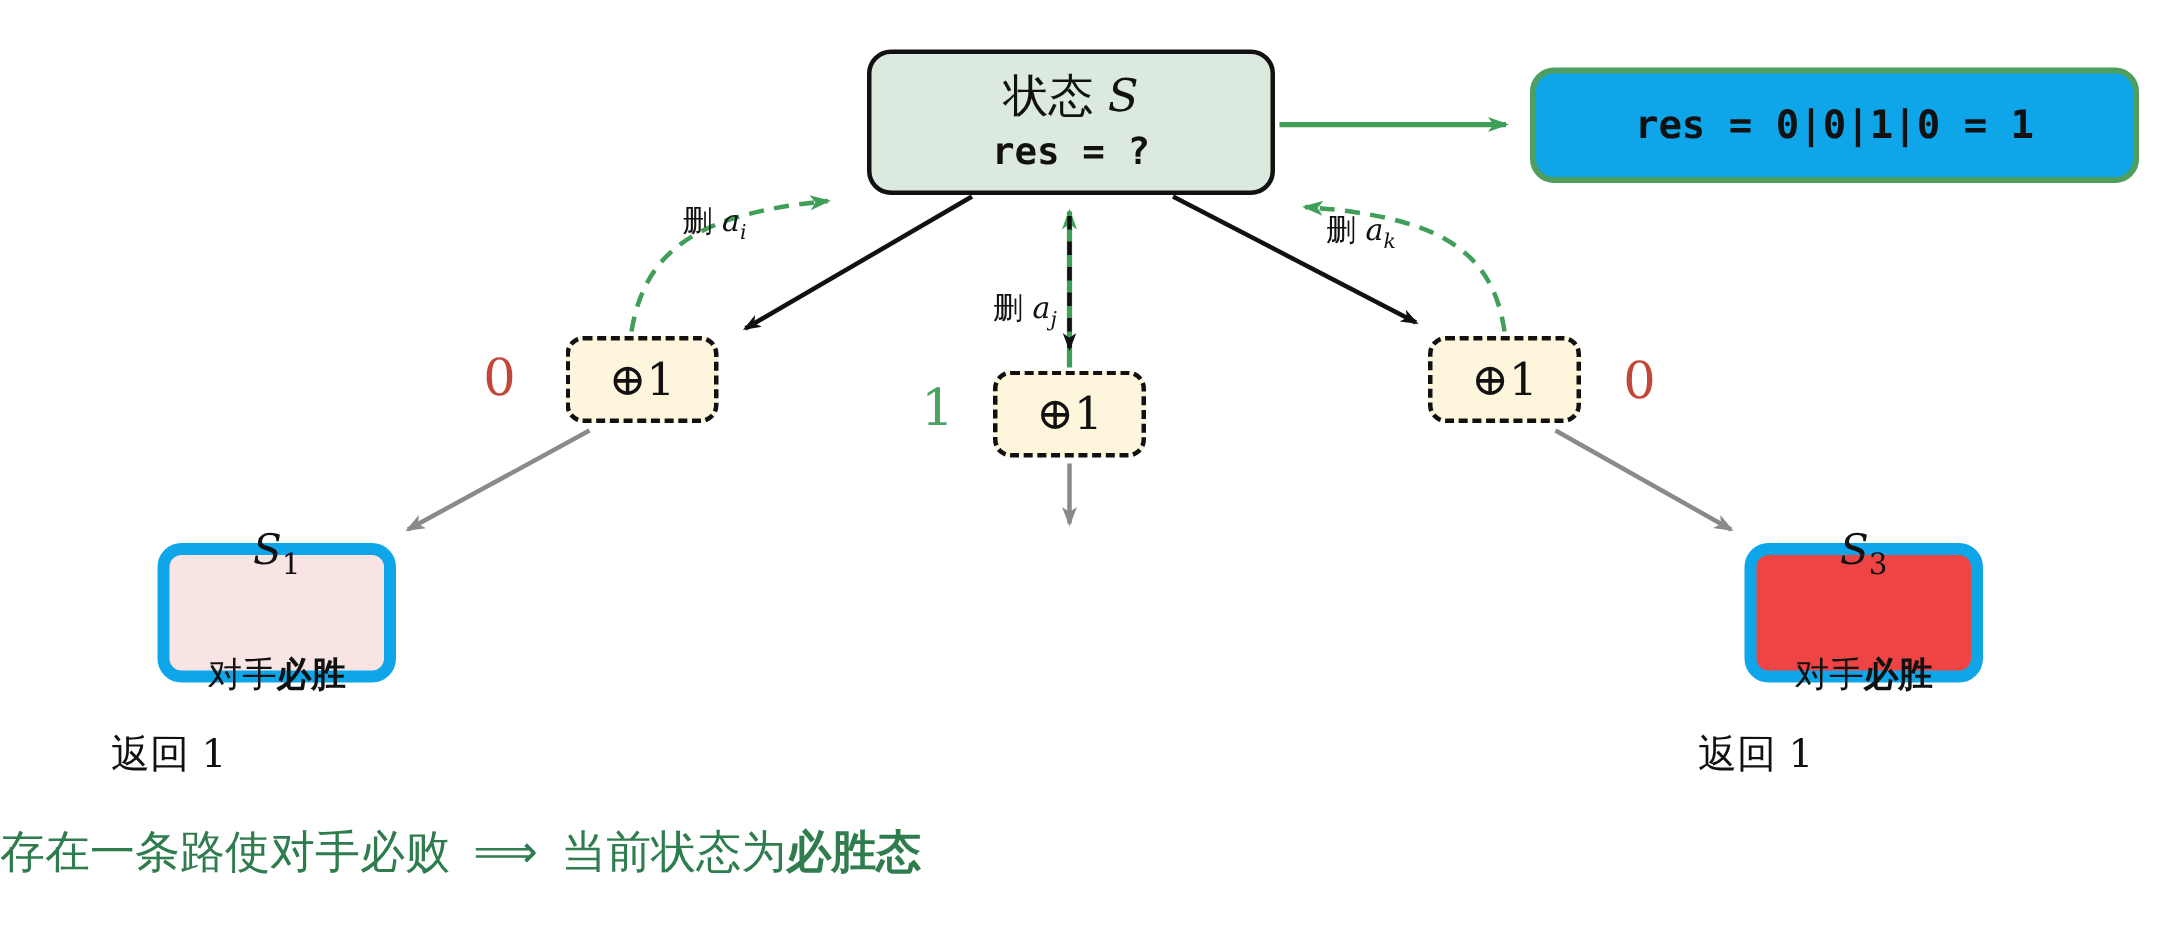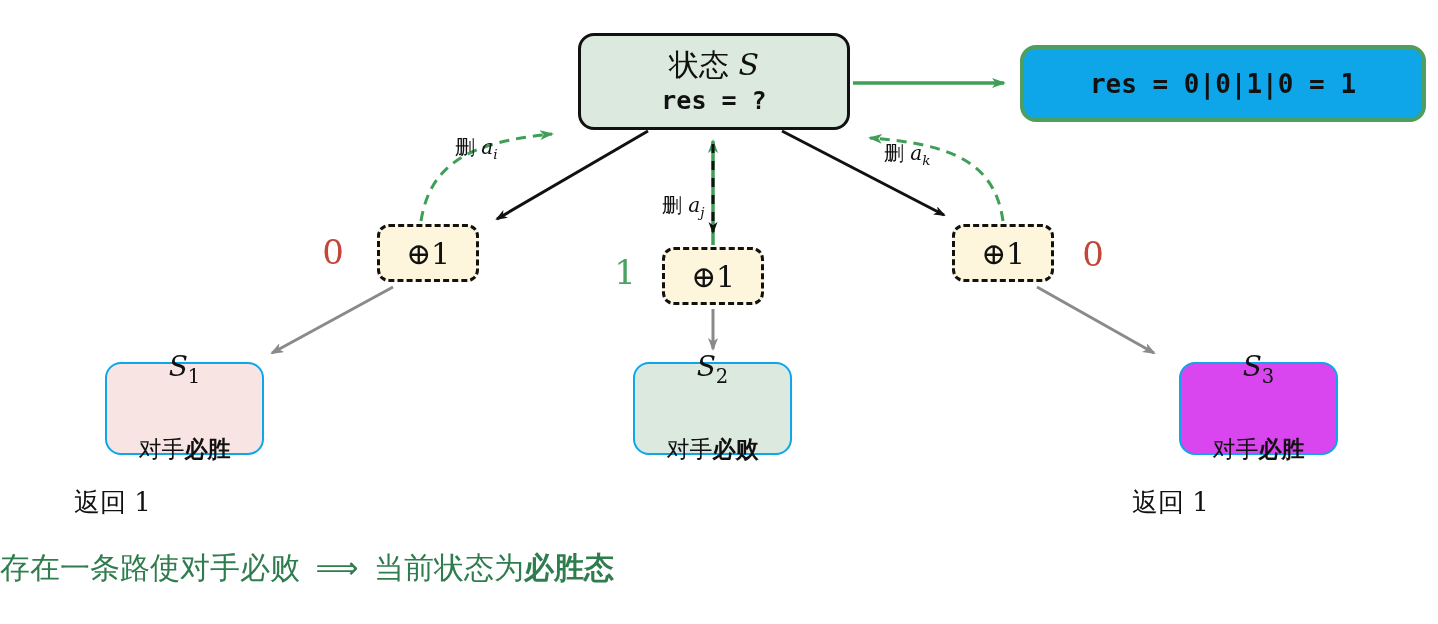--- a/index.html
+++ b/index.html
@@ -39,25 +39,25 @@
   .value-left{left:313px;top:232px;}
   .value-middle{left:605px;top:252px;}
   .value-right{left:1073px;top:234px;}
   .edge-label{position:absolute;font-size:20px;color:#111;white-space:nowrap;}
   .edge-label sub{font-size:0.68em;}
   .edge-label-left{left:455px;top:134px;}
   .edge-label-middle{left:624px;top:192px;margin-left:38px;}
   .edge-label-right{left:884px;top:140px;}
   .child-box{
     width:159px;height:93px;
-    border:2px solid #0ea5e9;border-radius:16px;gap:44px;
+    border:8px solid #0ea5e9;border-radius:16px;gap:44px;
   }
   .child-left{left:105px;top:362px;background:#f8e5e3;}
   .child-middle{left:633px;top:362px;background:#dbe9de;}
-  .child-right{left:1163px;top:362px;background:#d946ef;margin-left:16px;}
+  .child-right{left:1163px;top:362px;background:#ef4444;}
   .child-name{font-size:28px;color:#111;line-height:1.1;}
   .child-name sub{font-style:normal;font-size:0.7em;}
   .child-line2{font-size:23px;color:#111;margin-top:2px;}
   .return-label{position:absolute;font-size:26px;color:#111;width:220px;white-space:nowrap;}
   .return-left{left:74px;top:485px;}
   .return-middle{left:602px;top:485px;}
   .return-right{left:1132px;top:485px;}
   .caption{
     position:absolute;left:0;top:548px;width:1438px;
     text-align:left;font-size:30px;color:#2f7d4e;white-space:nowrap;
@@ -135,24 +135,20 @@
   </div>
 
   <div class="value red value-left">0</div>
   <div class="value green value-middle">1</div>
   <div class="value red value-right">0</div>
 
   <div class="box child-box child-left">
     <div class="child-name"><span class="math-var">S</span><sub>1</sub></div>
     <div class="child-line2"><span>对手</span><b>必胜</b></div>
   </div>
-  <div class="box child-box child-middle">
-    <div class="child-name"><span class="math-var">S</span><sub>2</sub></div>
-    <div class="child-line2"><span>对手</span><b>必败</b></div>
-  </div>
   <div class="box child-box child-right">
     <div class="child-name"><span class="math-var">S</span><sub>3</sub></div>
     <div class="child-line2"><span>对手</span><b>必胜</b></div>
   </div>
 
   <div class="return-label return-left">返回 1</div>
   <div class="return-label return-right">返回 1</div>
 
   <div class="caption">
     <span>存在一条路使对手必败</span>

